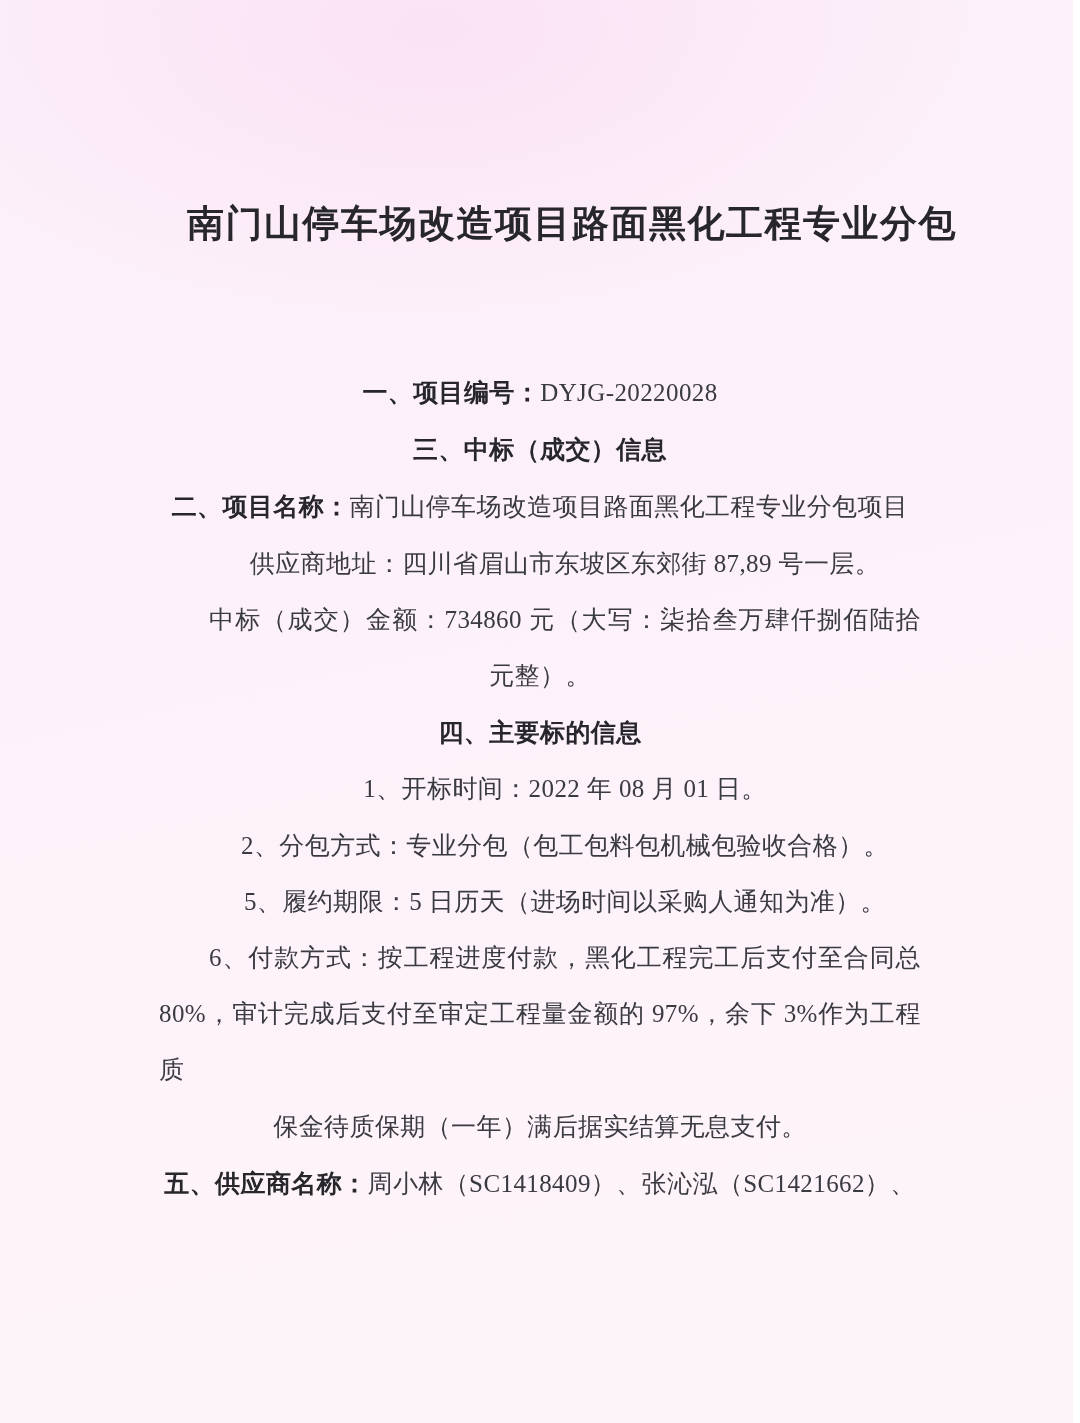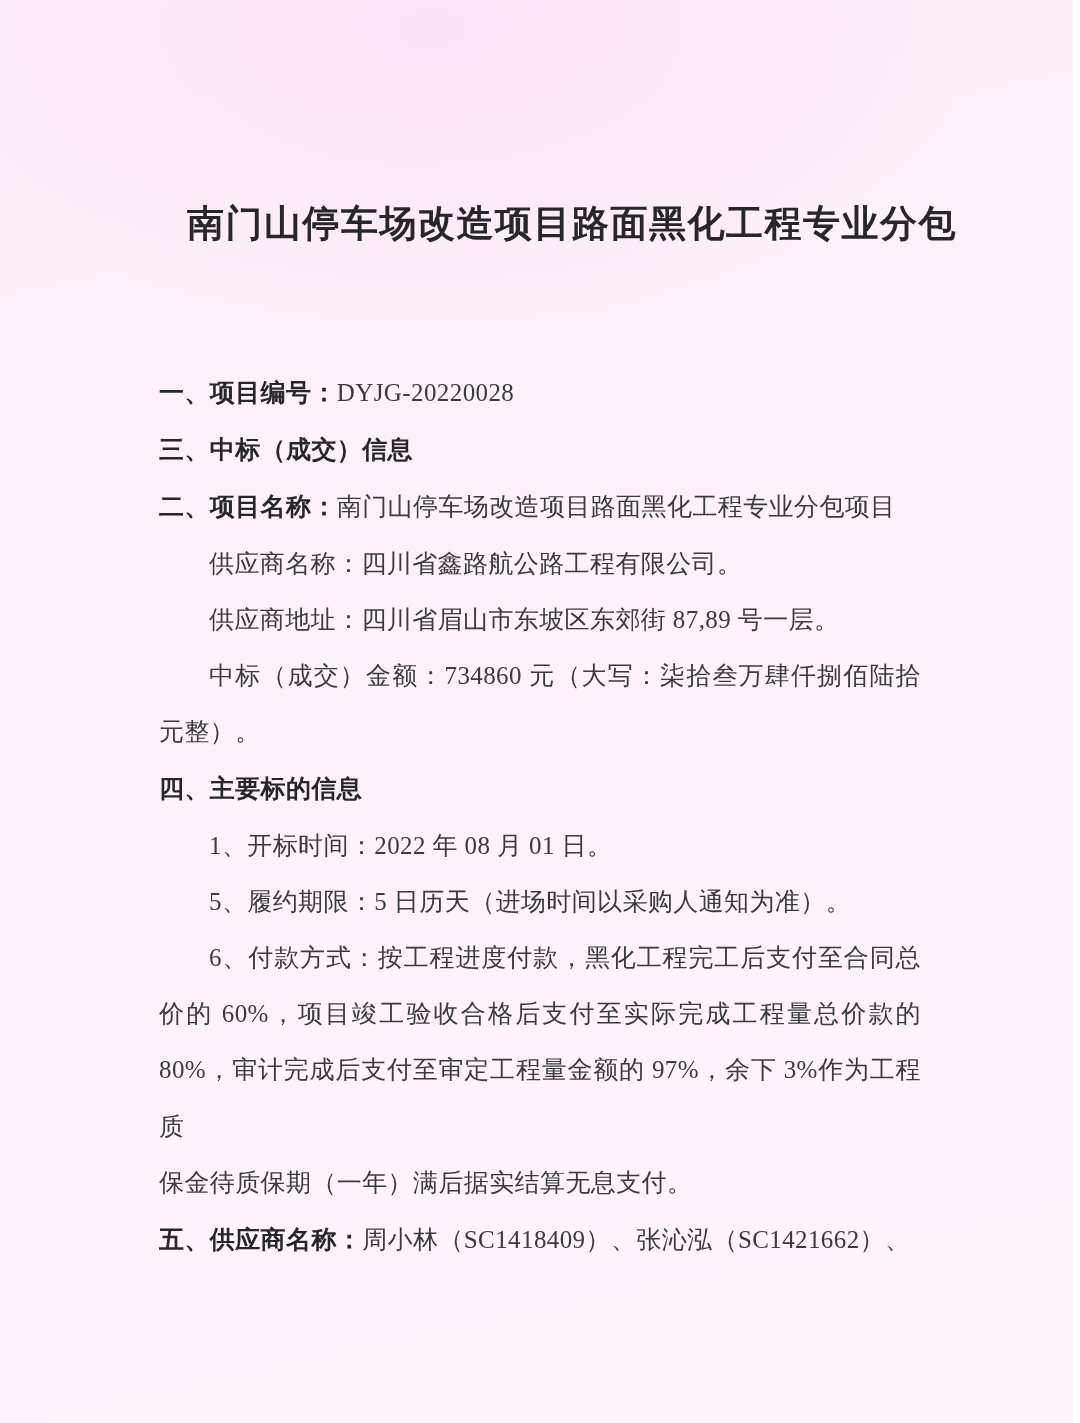--- a/index.html
+++ b/index.html
@@ -39,21 +39,21 @@
     top: 364px; left: 159px;
     width: 762px;
     font-size: 25px;
     line-height: 56.2px;
     color: #3a3a41;
     letter-spacing: 0.4px;
   }
   .doc-body p {
     margin: 0;
     white-space: nowrap;
-    text-align: left;
+    text-align: center;
   }
   .doc-body p.fill { text-align: justify; text-align-last: justify; white-space: normal; }
   .indent { text-indent: 2em; }
   .lbl {
     font-family: "Liberation Sans", "DejaVu Sans", sans-serif;
     font-weight: 700;
     color: #26262b;
   }
 </style>
 </head>
@@ -67,33 +67,32 @@
   </h1>
 
   <div class="doc-body">
 
     <p><span class="lbl">一、项目编号：</span><span>DYJG-20220028</span></p>
 
     <p><span class="lbl">三、中标（成交）信息</span></p>
 
     <p><span class="lbl">二、项目名称：</span><span>南门山停车场改造项目路面黑化工程专业分包项目</span></p>
 
-    <p class="indent">供应商名称：四川省鑫路航公路工程有限公司。</p>
 
     <p class="indent">供应商地址：四川省眉山市东坡区东郊街 87,89 号一层。</p>
 
     <p class="indent fill">中标（成交）金额：734860 元（大写：柒拾叁万肆仟捌佰陆拾</p>
     <p>元整）。</p>
 
     <p><span class="lbl">四、主要标的信息</span></p>
 
     <p class="indent">1、开标时间：2022 年 08 月 01 日。</p>
+    <p class="indent">2、分包方式：专业分包（包工包料包机械包验收合格）。</p>
     <p class="indent">5、履约期限：5 日历天（进场时间以采购人通知为准）。</p>
 
     <p class="indent fill">6、付款方式：按工程进度付款，黑化工程完工后支付至合同总</p>
-    <p class="fill">价的 60%，项目竣工验收合格后支付至实际完成工程量总价款的</p>
     <p class="fill">80%，审计完成后支付至审定工程量金额的 97%，余下 3%作为工程质</p>
     <p>保金待质保期（一年）满后据实结算无息支付。</p>
 
     <p><span class="lbl">五、供应商名称：</span><span>周小林（SC1418409）、张沁泓（SC1421662）、</span></p>
 
   </div>
 </div>
 
 </body></html>

